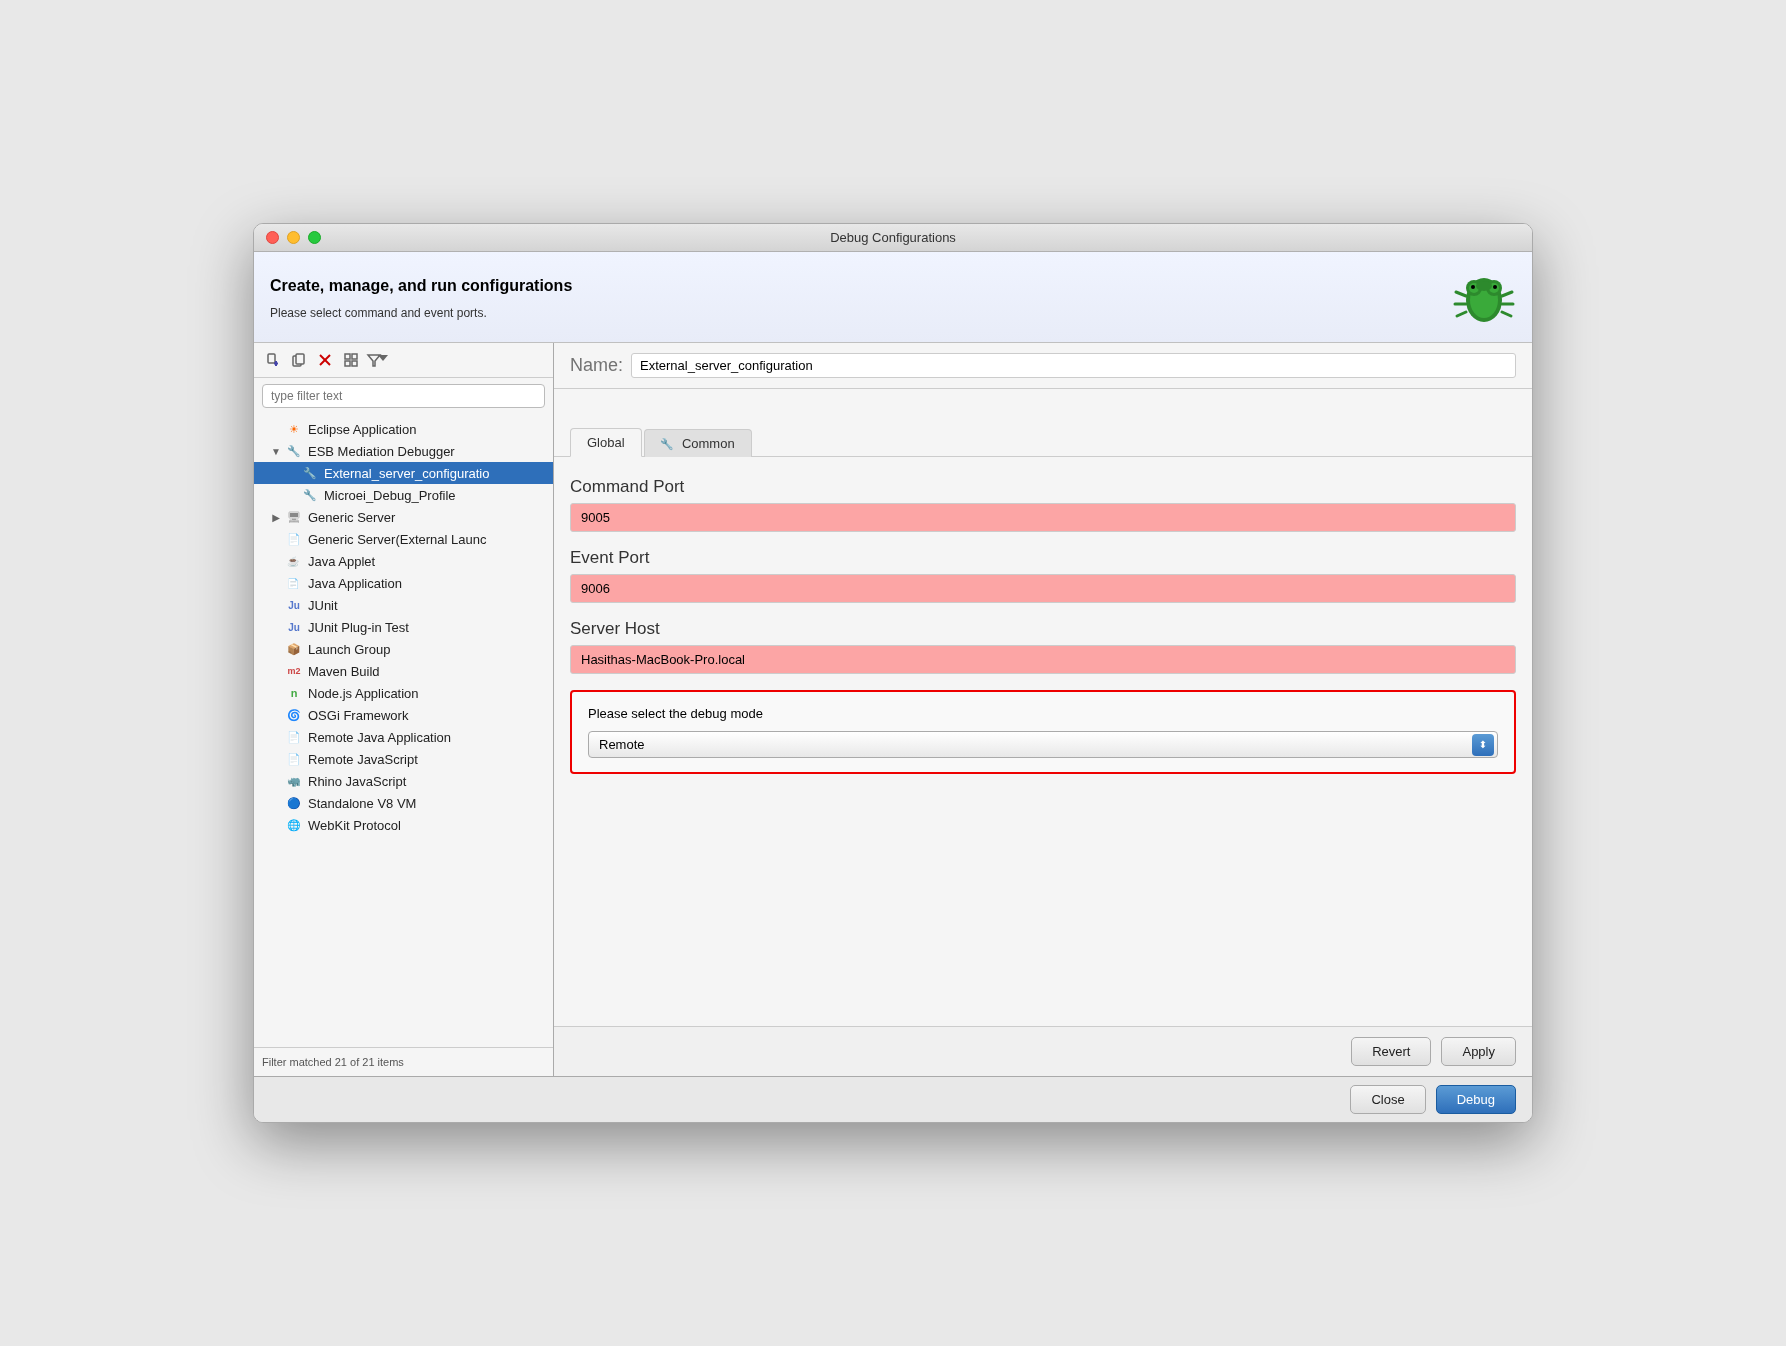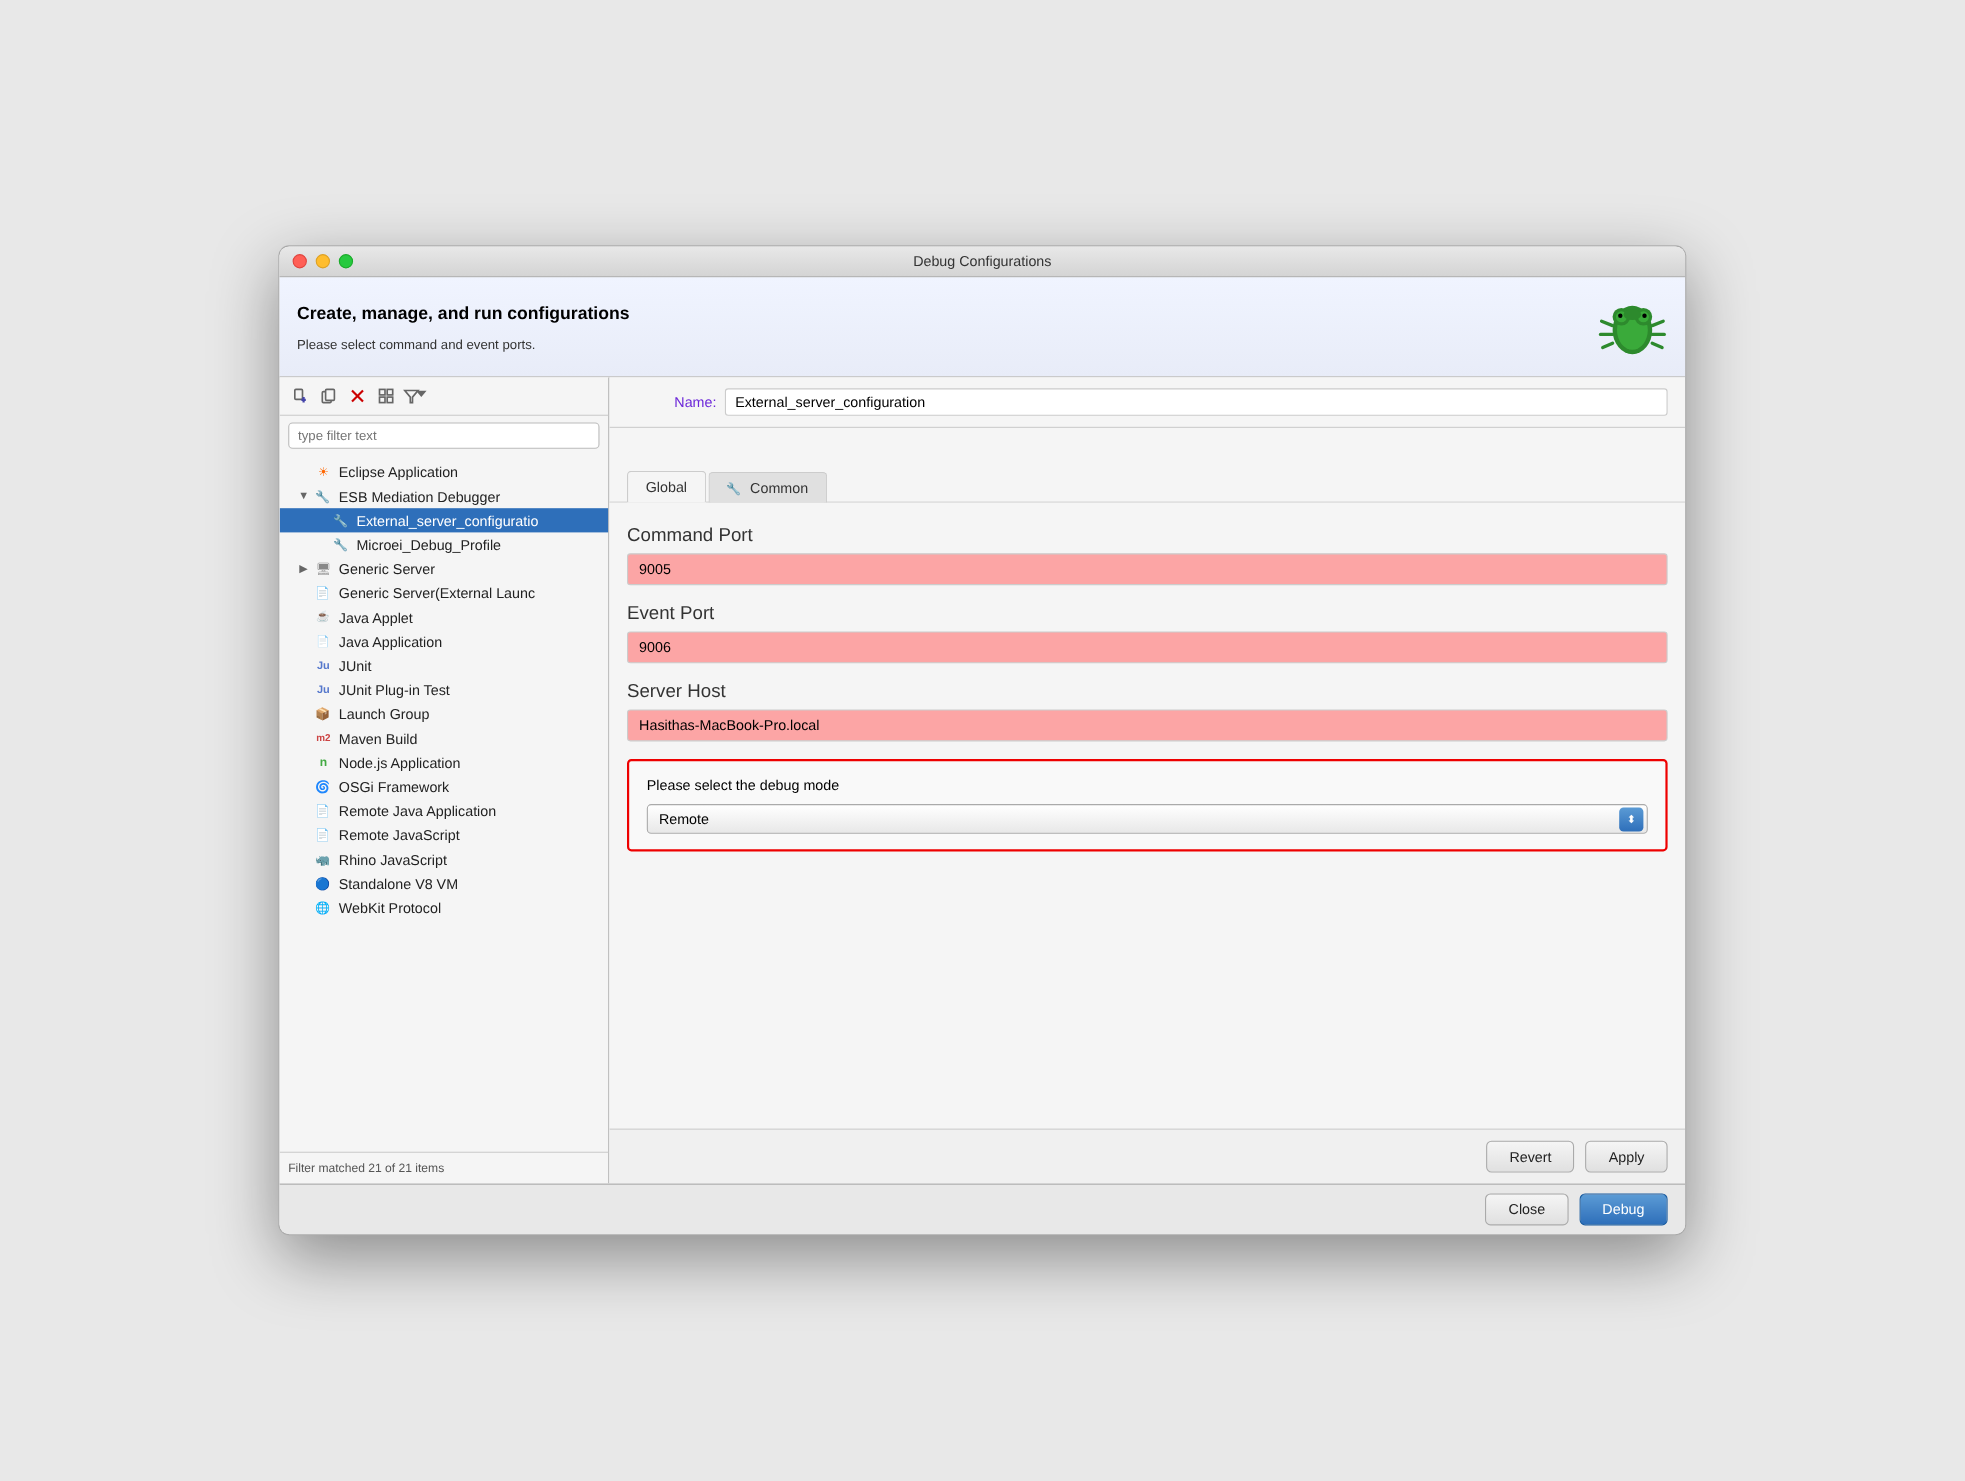--- a/index.html
+++ b/index.html
@@ -181,24 +181,23 @@
     }
     .name-row {
       display: flex;
       align-items: center;
       padding: 10px 16px;
       border-bottom: 1px solid #ccc;
       gap: 8px;
       flex-shrink: 0;
     }
     .name-label {
-      font-size: 13px;
-      color: #6d28d9;
+      font-size: 18px;
+      color: #737373;
       font-weight: 500;
-      margin-left: 43px;
     }
     .name-input {
       flex: 1;
       padding: 4px 8px;
       border: 1px solid #ccc;
       border-radius: 3px;
       font-size: 13px;
       background: #fff;
       outline: none;
     }

